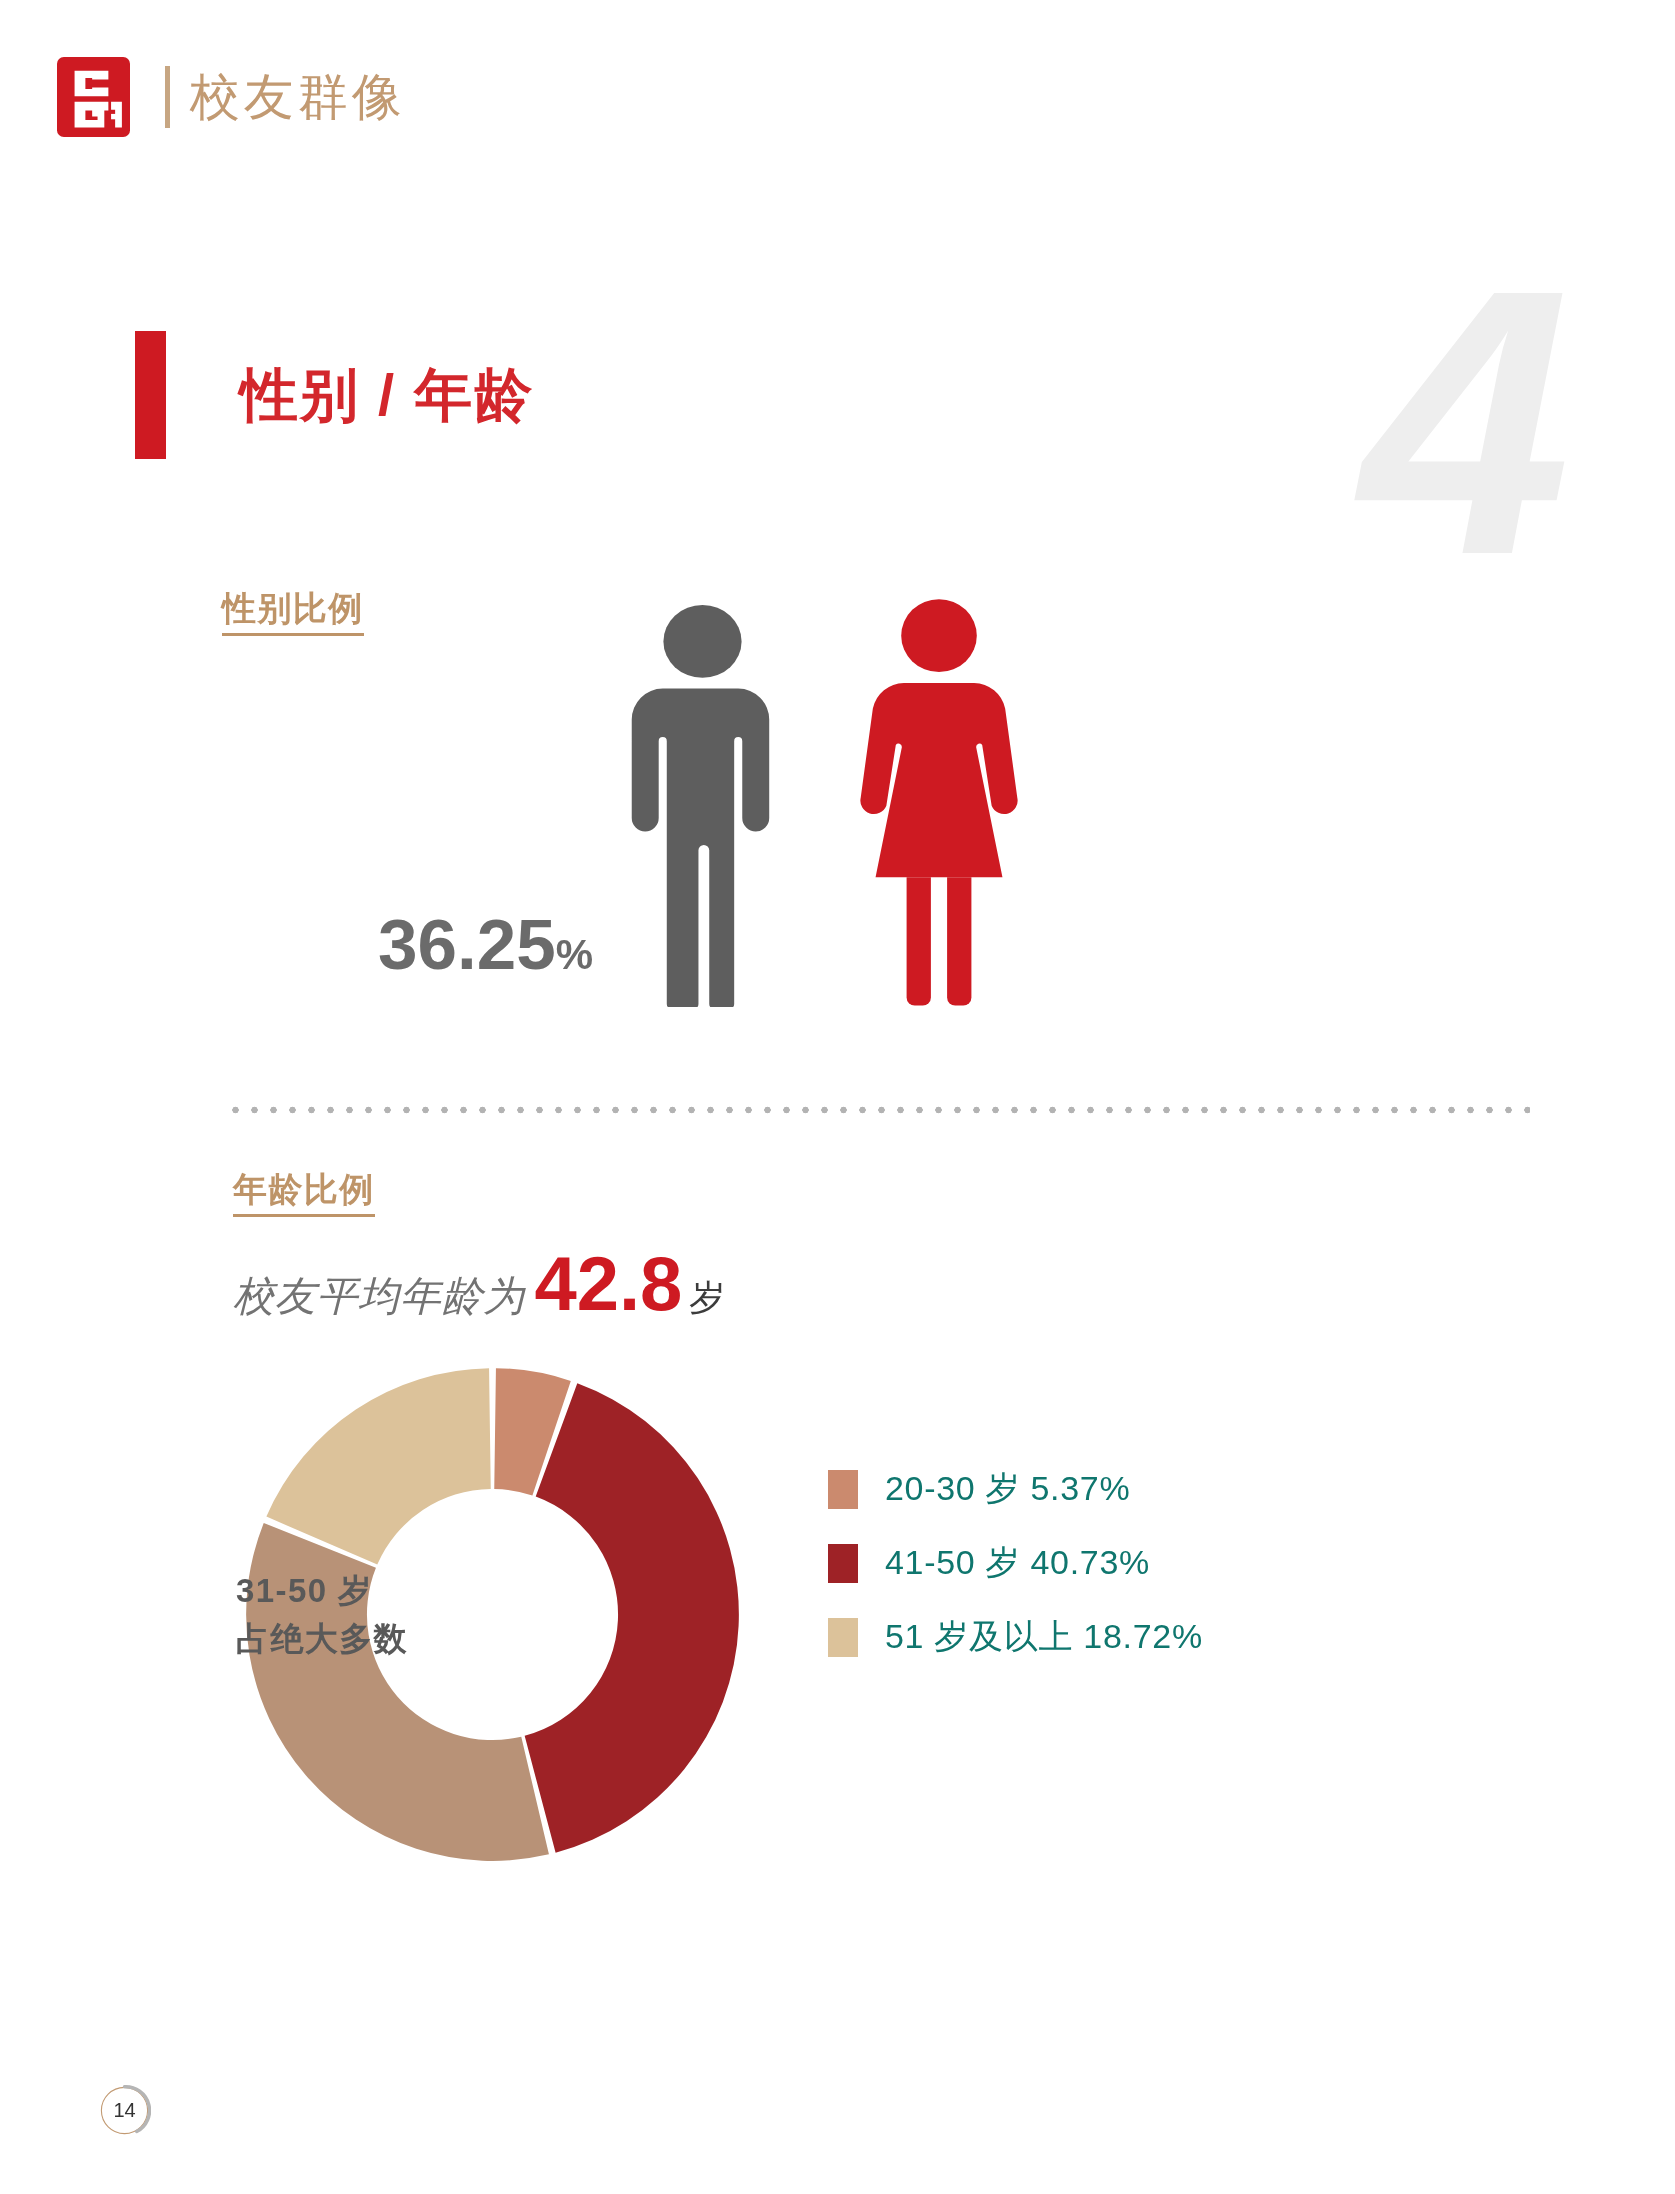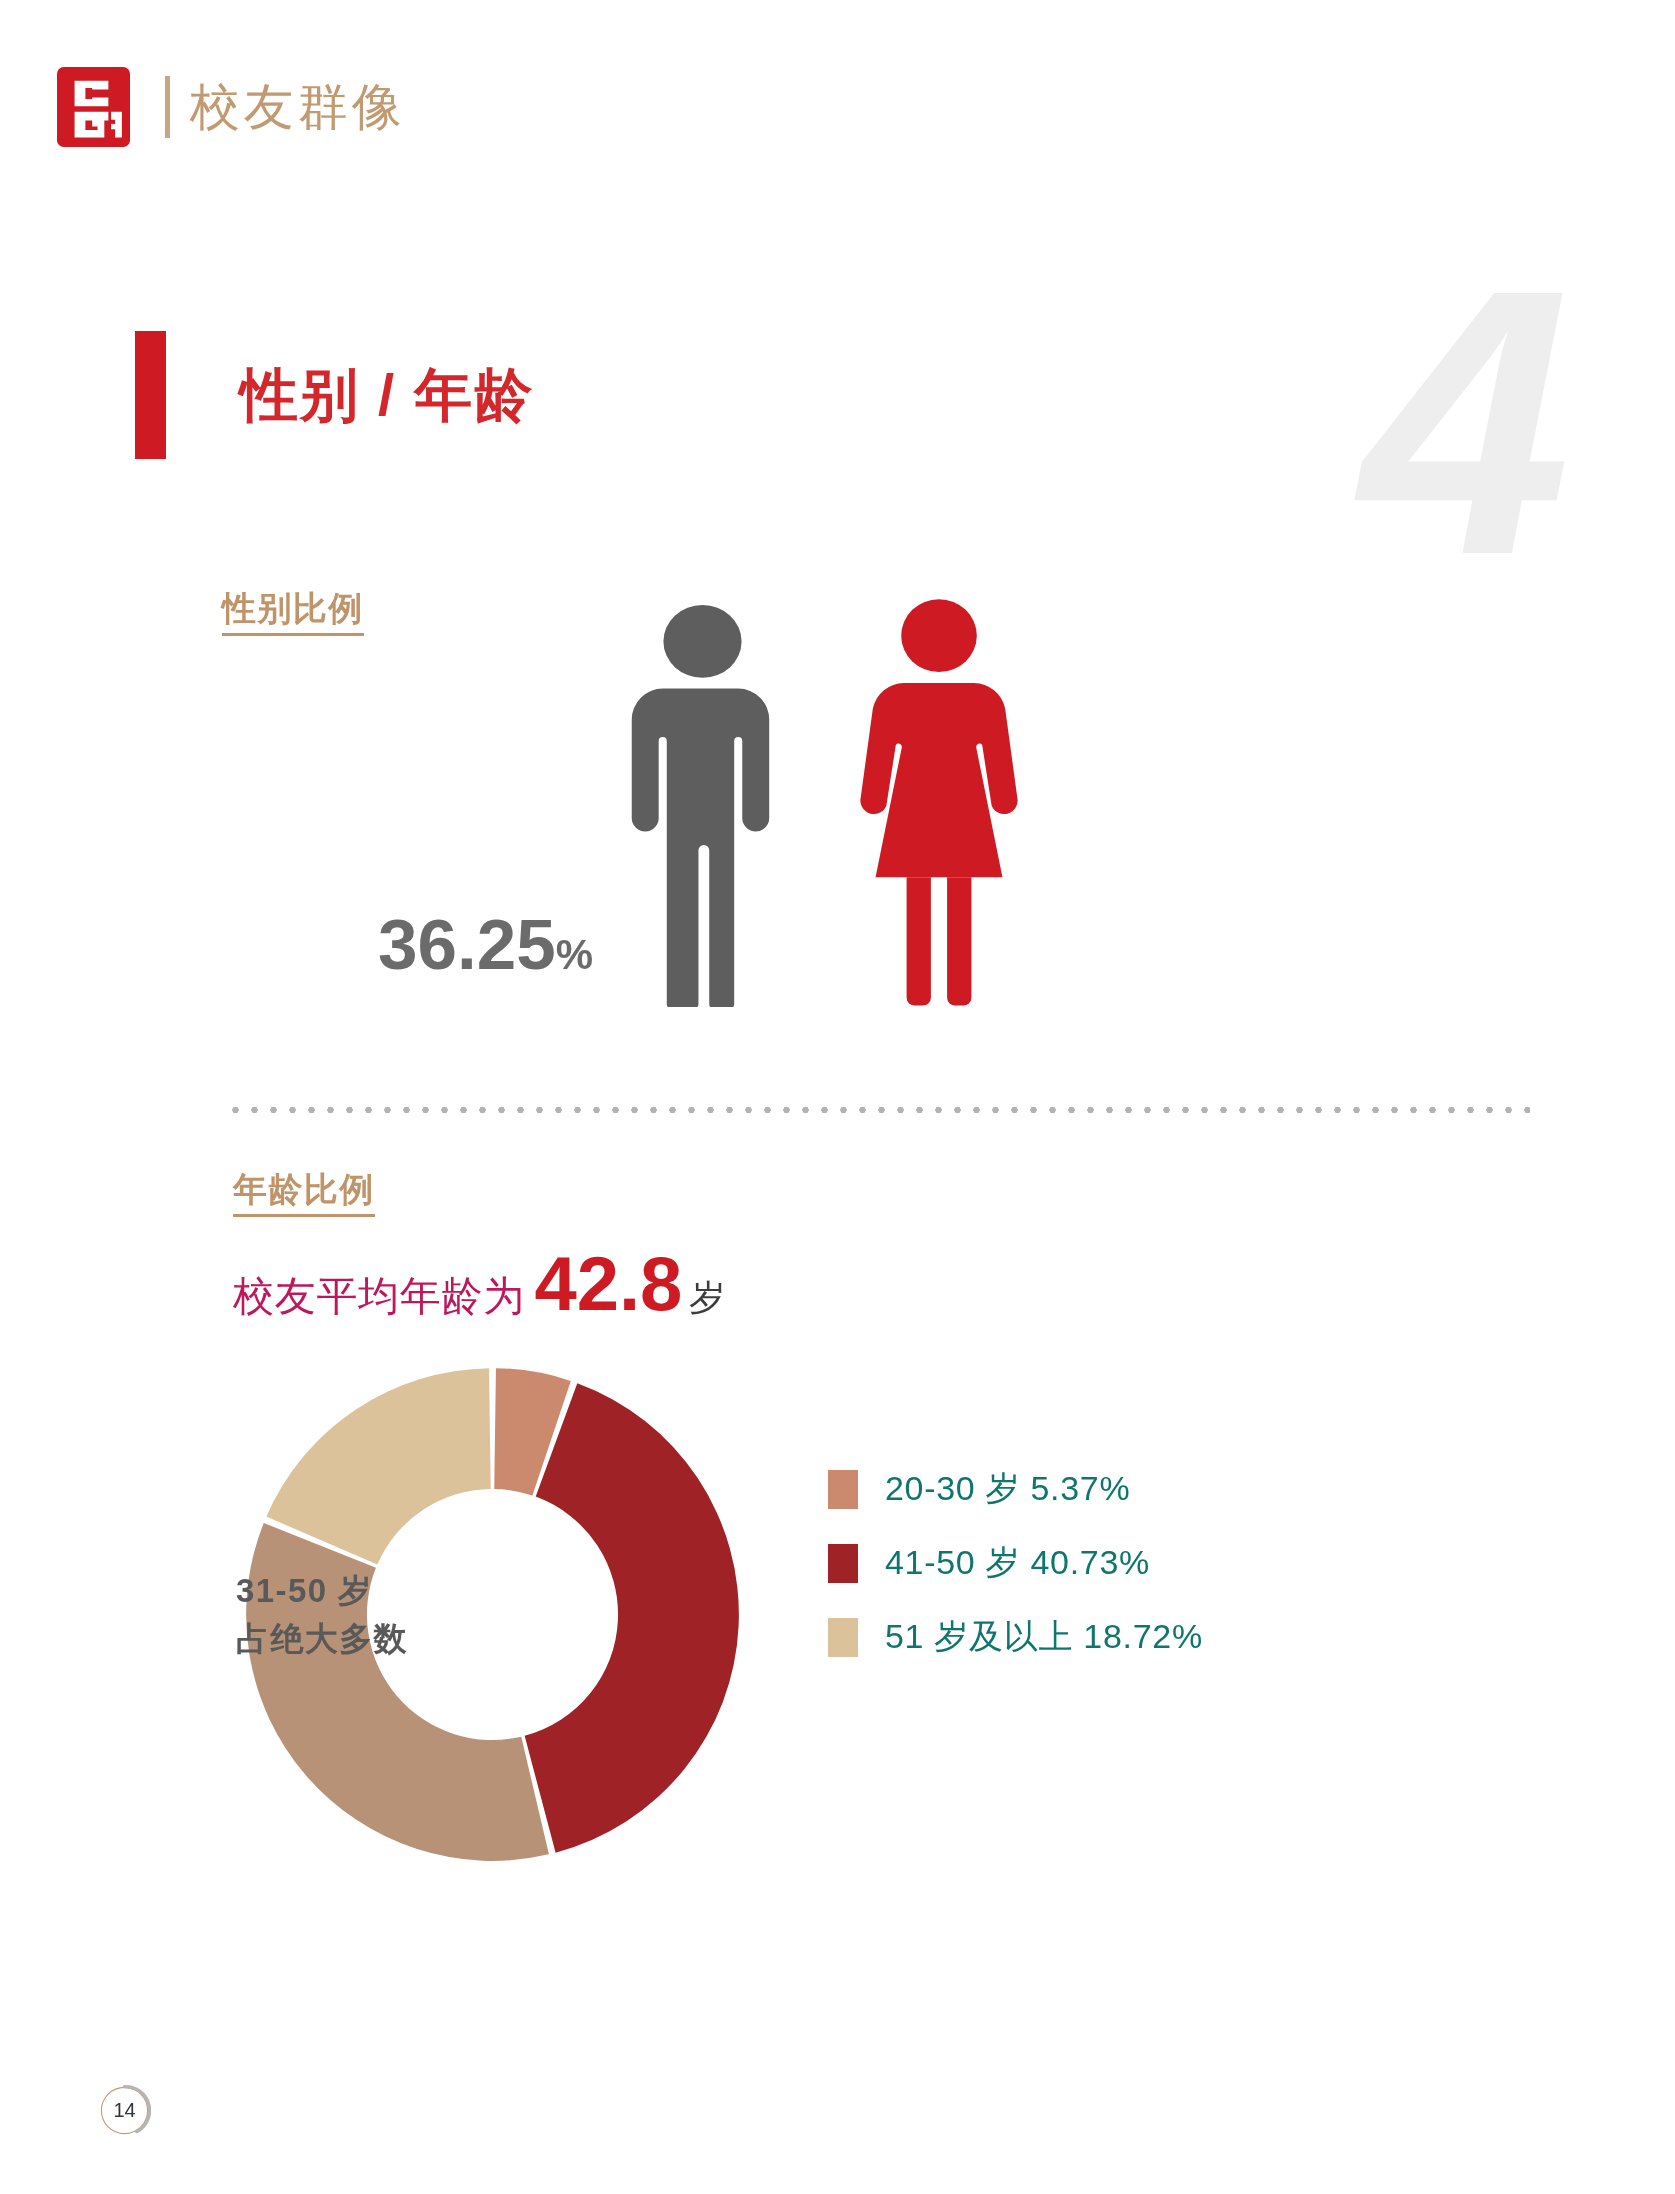--- a/index.html
+++ b/index.html
@@ -12,21 +12,21 @@
     height: 2194px;
     position: relative;
     font-family: "Liberation Sans", "DejaVu Sans", sans-serif;
     overflow: hidden;
   }
 
   
   .header {
     position: absolute;
     left: 57px;
-    top: 66px;
+    top: 56px;
     display: flex;
     align-items: center;
     height: 81px;
     text-align: center;
   }
   .logo-box {
     width: 73px;
     height: 80px;
     background: #CE1A22;
     border-radius: 6.8px;
@@ -154,22 +154,23 @@
   .avg-age {
     position: absolute;
     left: 233px;
     top: 1246px;
     display: flex;
     align-items: baseline;
     white-space: nowrap;
   }
   .avg-age .lead {
     font-size: 41px;
-    color: #be185d;
+    color: #737373;
     letter-spacing: 0.7px;
+    font-style: italic;
   }
   .avg-age .big {
     font-size: 76px;
     font-weight: 700;
     color: #CE1A22;
     margin: 0 6.8px 0 9.5px;
     line-height: 1;
   }
   .avg-age .unit {
     font-size: 36px;

